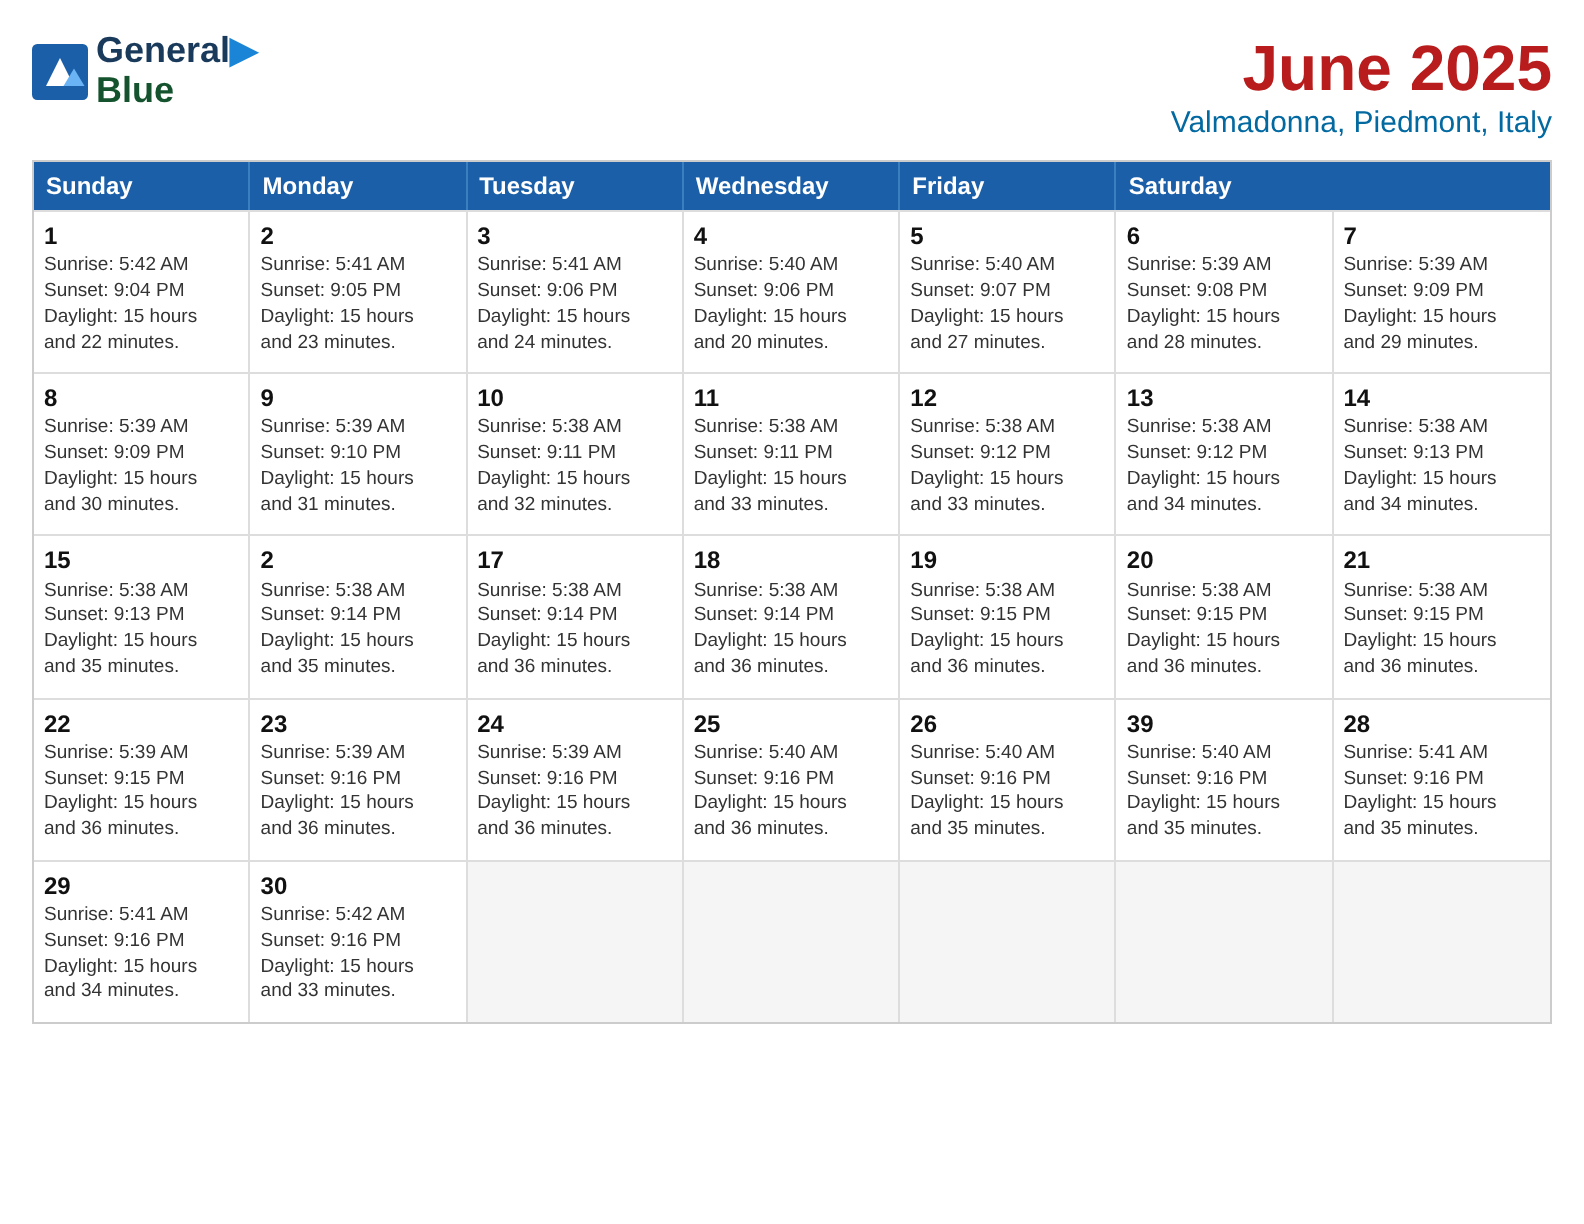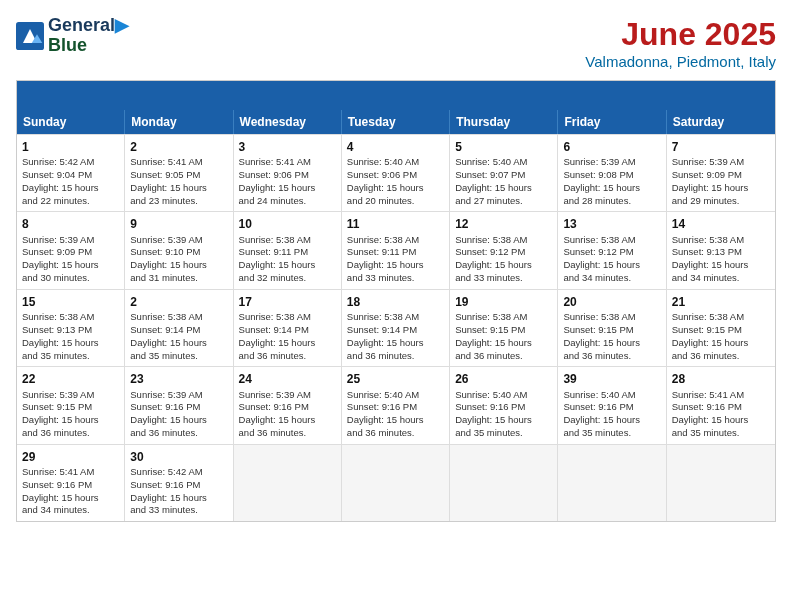--- a/index.html
+++ b/index.html
@@ -55,21 +55,20 @@
       grid-template-columns: repeat(7, 1fr);
       background: #1a5fa8;
     }
     .cal-header-cell {
       color: #fff;
       font-weight: bold;
       font-size: 12px;
       padding: 5px 6px;
       text-align: left;
       border-right: 1px solid #3a7fc0;
-      margin-top: 29px;
     }
     .cal-header-cell:last-child { border-right: none; }
     .cal-body {
       flex: 1;
       display: flex;
       flex-direction: column;
     }
     .cal-row {
       display: grid;
       grid-template-columns: repeat(7, 1fr);
@@ -114,23 +113,22 @@
     <div class="title-block">
       <div class="month-title">June 2025</div>
       <div class="location-title">Valmadonna, Piedmont, Italy</div>
     </div>
   </div>
 
   <div class="calendar">
     <div class="cal-header">
       <div class="cal-header-cell">Sunday</div>
       <div class="cal-header-cell">Monday</div>
+      <div class="cal-header-cell">Tuesday</div>
       <div class="cal-header-cell">Wednesday</div>
-      <div class="cal-header-cell">Tuesday</div>
-      <div class="cal-header-cell">Thursday</div>
       <div class="cal-header-cell">Friday</div>
       <div class="cal-header-cell">Saturday</div>
     </div>
     <div class="cal-body" id="cal-body">
     <div class="cal-row">
           <div class="cal-cell">
             <span class="day-num">1</span>
             <div>Sunrise: 5:42 AM</div>
             <div>Sunset: 9:04 PM</div>
             <div>Daylight: 15 hours</div>

